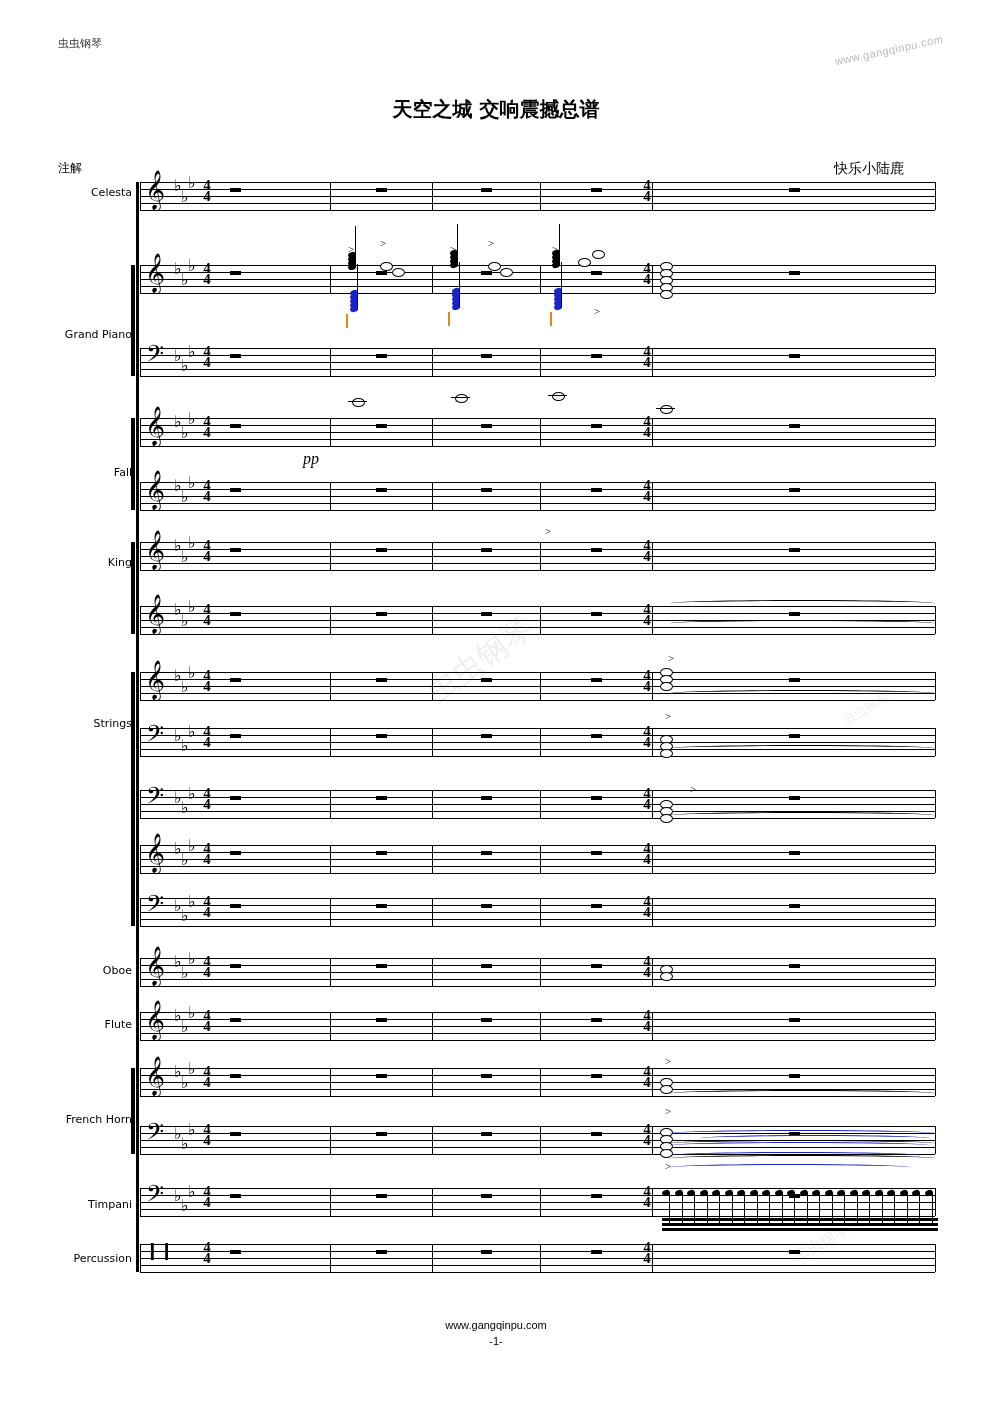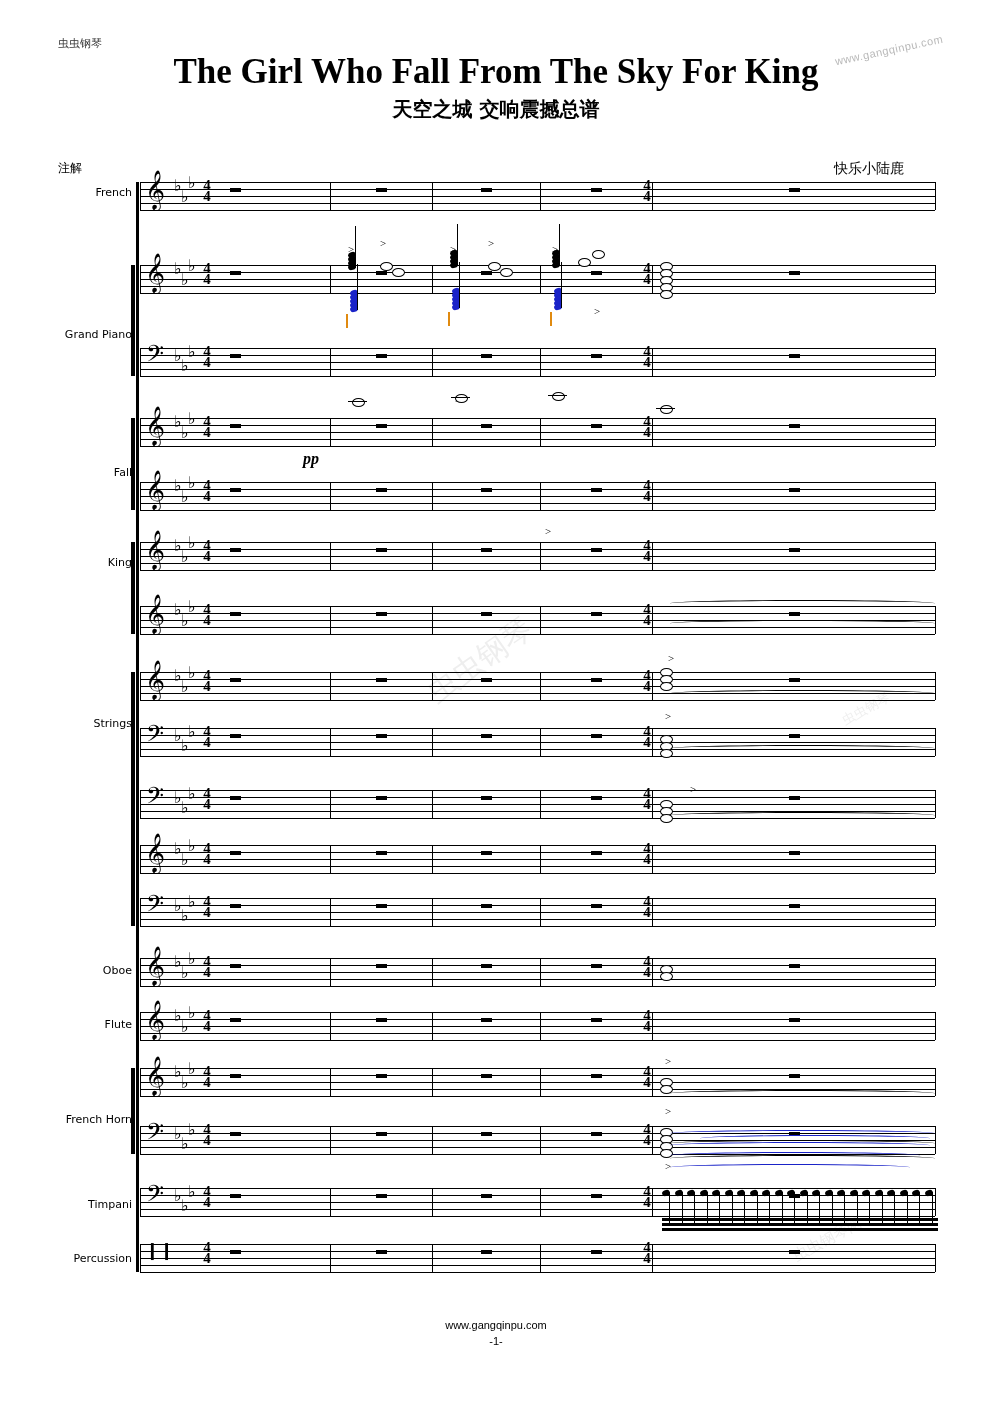--- a/index.html
+++ b/index.html
@@ -79,42 +79,41 @@
   .clef{
     position:absolute;font-size:30px;line-height:1;font-family:"DejaVu Sans",serif;
   }
   .clef.bass{font-size:26px;}
   .ks{position:absolute;font-size:16px;font-family:"DejaVu Sans",serif;}
   .ts{
     position:absolute;font-size:15px;font-weight:bold;line-height:11px;
     text-align:center;font-family:"Liberation Serif",serif;
   }
   .dyn{
-    position:absolute;font-style:italic;font-weight:bold;font-size:16px;
+    position:absolute;font-style:italic;font-weight:normal;font-size:16px;
     font-family:"Liberation Serif",serif;
   }
   .accent{position:absolute;font-size:11px;font-family:"Liberation Serif",serif;}
   .whole{
     position:absolute;width:11px;height:7px;border:1.6px solid #000;
     border-radius:50%;background:#fff;
   }
   .blknote{position:absolute;width:8px;height:6px;background:#000;border-radius:50%;
     transform:rotate(-20deg);}
   .stem{position:absolute;width:1px;background:#000;}
   .beam{position:absolute;height:3px;background:#000;}
   .tie{position:absolute;border-top:1px solid #000;border-radius:50%;height:6px;}
 </style>
 </head>
 <body>
 
 <div class="page">
 
   <div class="site-tag">虫虫钢琴</div>
   <div class="watermark-url">www.gangqinpu.com</div>
-  <div class="title">The Girl Who Fall From The Sky    For King</div>
   <div class="subtitle">天空之城 交响震撼总谱</div>
   <div class="annot">注解</div>
   <div class="composer">快乐小陆鹿</div>
 
   <div class="wm-center">虫虫钢琴</div>
   <div class="wm-right">虫虫钢琴网</div>
   <div class="wm-right2">虫虫钢琴</div>
 
   <div class="score" id="score">
       <div class="ln" style="position: absolute; left: 140px; top: 182px; width: 795px; height: 1px; background: rgb(0, 0, 0);"></div>
@@ -611,21 +610,21 @@
       </div>
       <div class="ts" style="left: 640px; top: 1242px; width: 14px;">
         <div>4</div>
         <div>4</div>
       </div>
       <div class="rest" style="left: 230px; top: 1250px;"></div>
       <div class="rest" style="left: 376px; top: 1250px;"></div>
       <div class="rest" style="left: 481px; top: 1250px;"></div>
       <div class="rest" style="left: 591px; top: 1250px;"></div>
       <div class="rest" style="left: 788.5px; top: 1250px;"></div>
-      <div class="inst-label" style="top: 186px; right: 860px;">French</div>
+      <div class="inst-label" style="top: 186px; right: 860px;">Celesta</div>
       <div class="inst-label" style="top: 328px; right: 860px;">Grand Piano</div>
       <div class="inst-label" style="top: 466px; right: 860px;">Fall</div>
       <div class="inst-label" style="top: 556px; right: 860px;">King</div>
       <div class="inst-label" style="top: 717px; right: 860px;">Strings</div>
       <div class="inst-label" style="top: 964px; right: 860px;">Oboe</div>
       <div class="inst-label" style="top: 1018px; right: 860px;">Flute</div>
       <div class="inst-label" style="top: 1113px; right: 860px;">French Horn</div>
       <div class="inst-label" style="top: 1198px; right: 860px;">Timpani</div>
       <div class="inst-label" style="top: 1252px; right: 860px;">Percussion</div>
       <div class="sysbar" style="left: 136px; top: 182px; width: 3px; height: 1090px;"></div>

